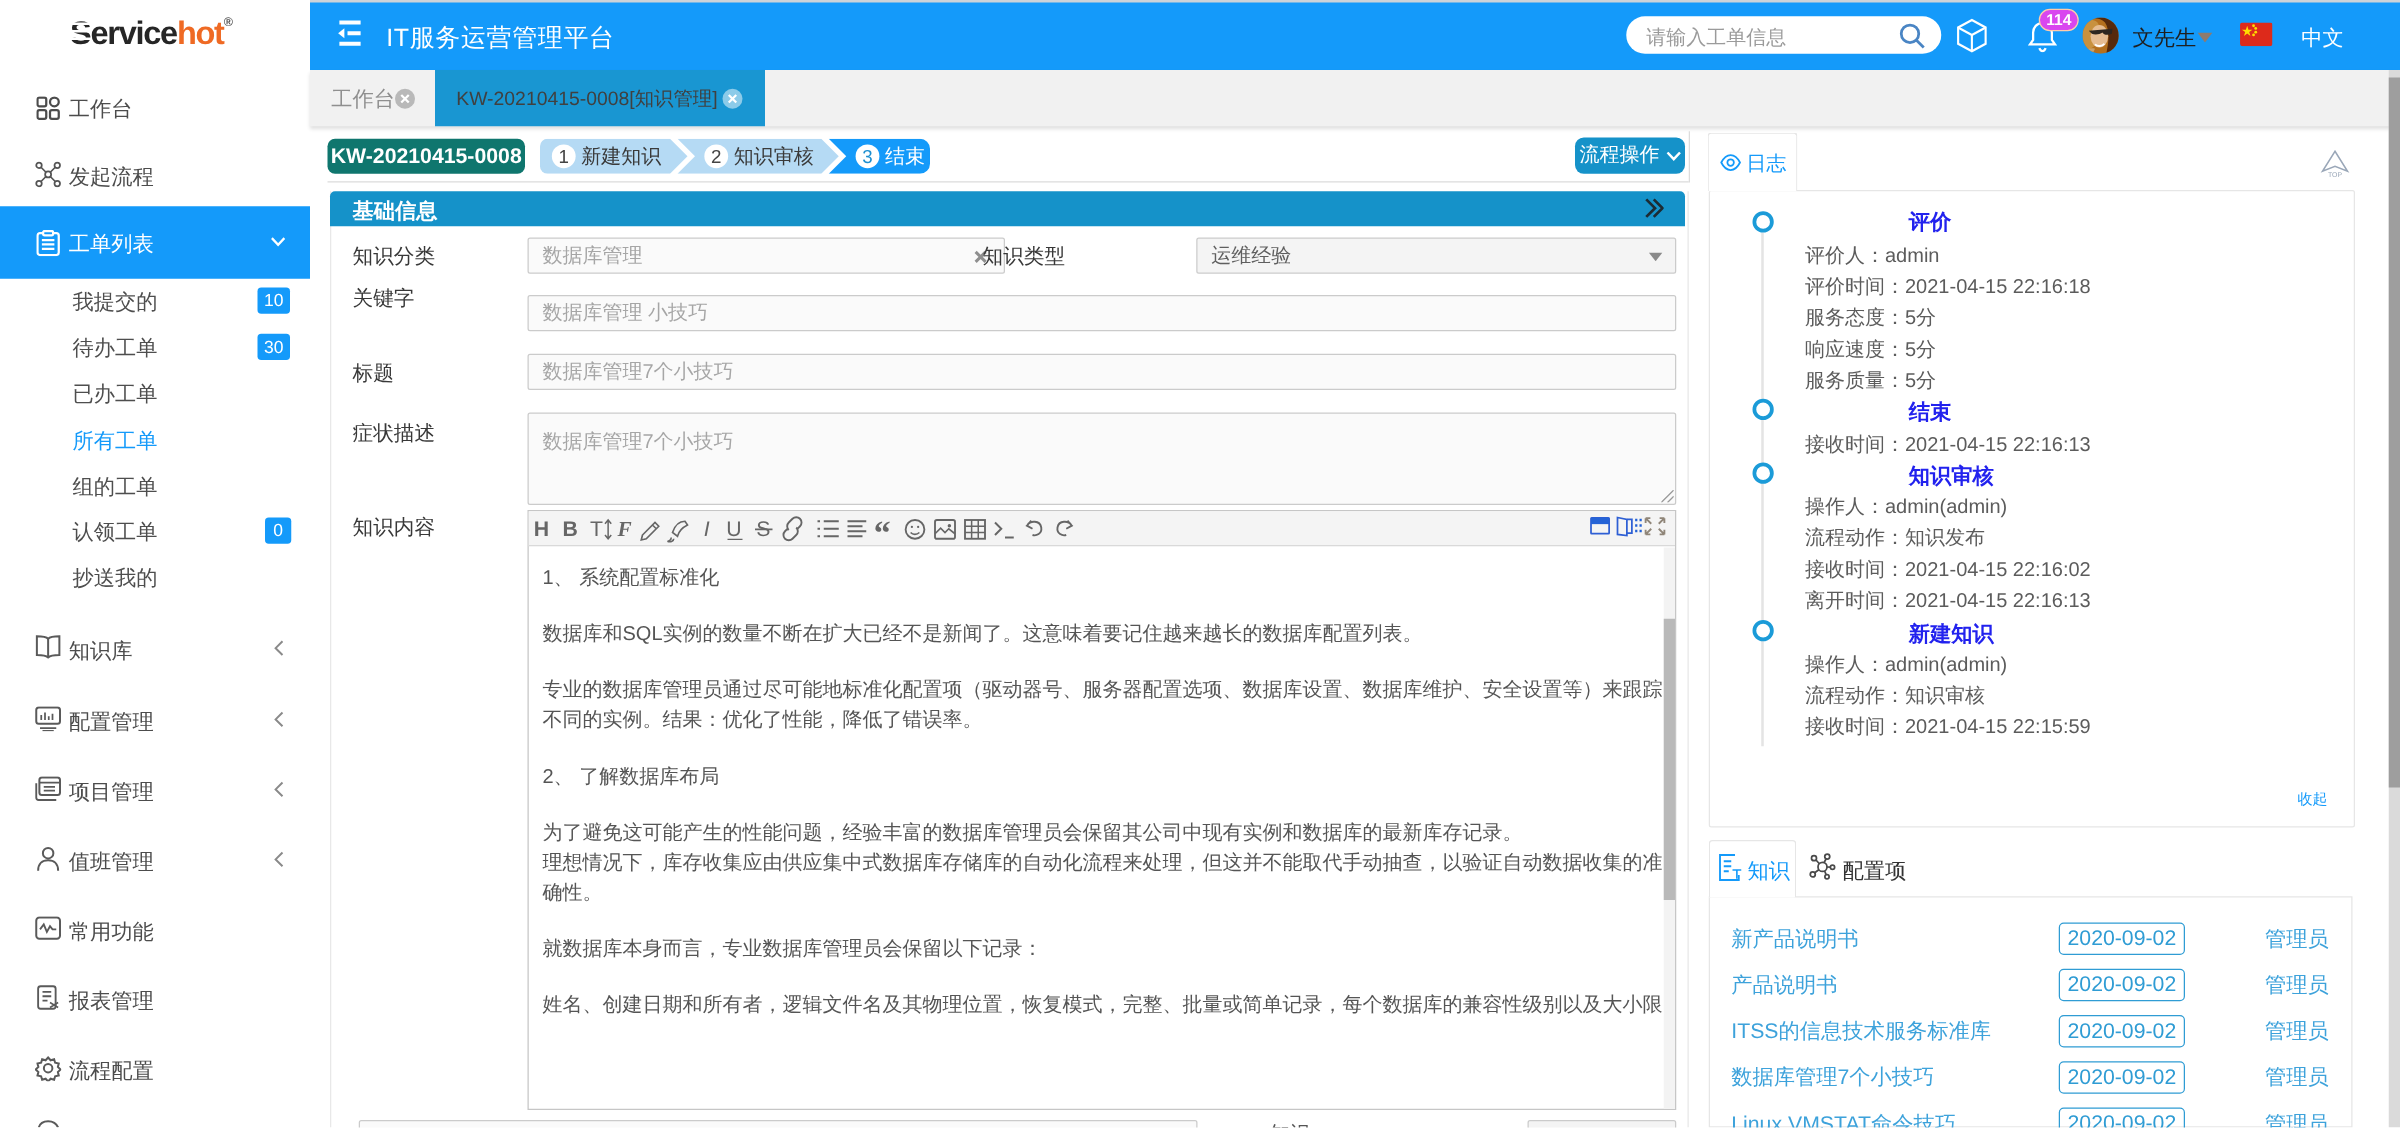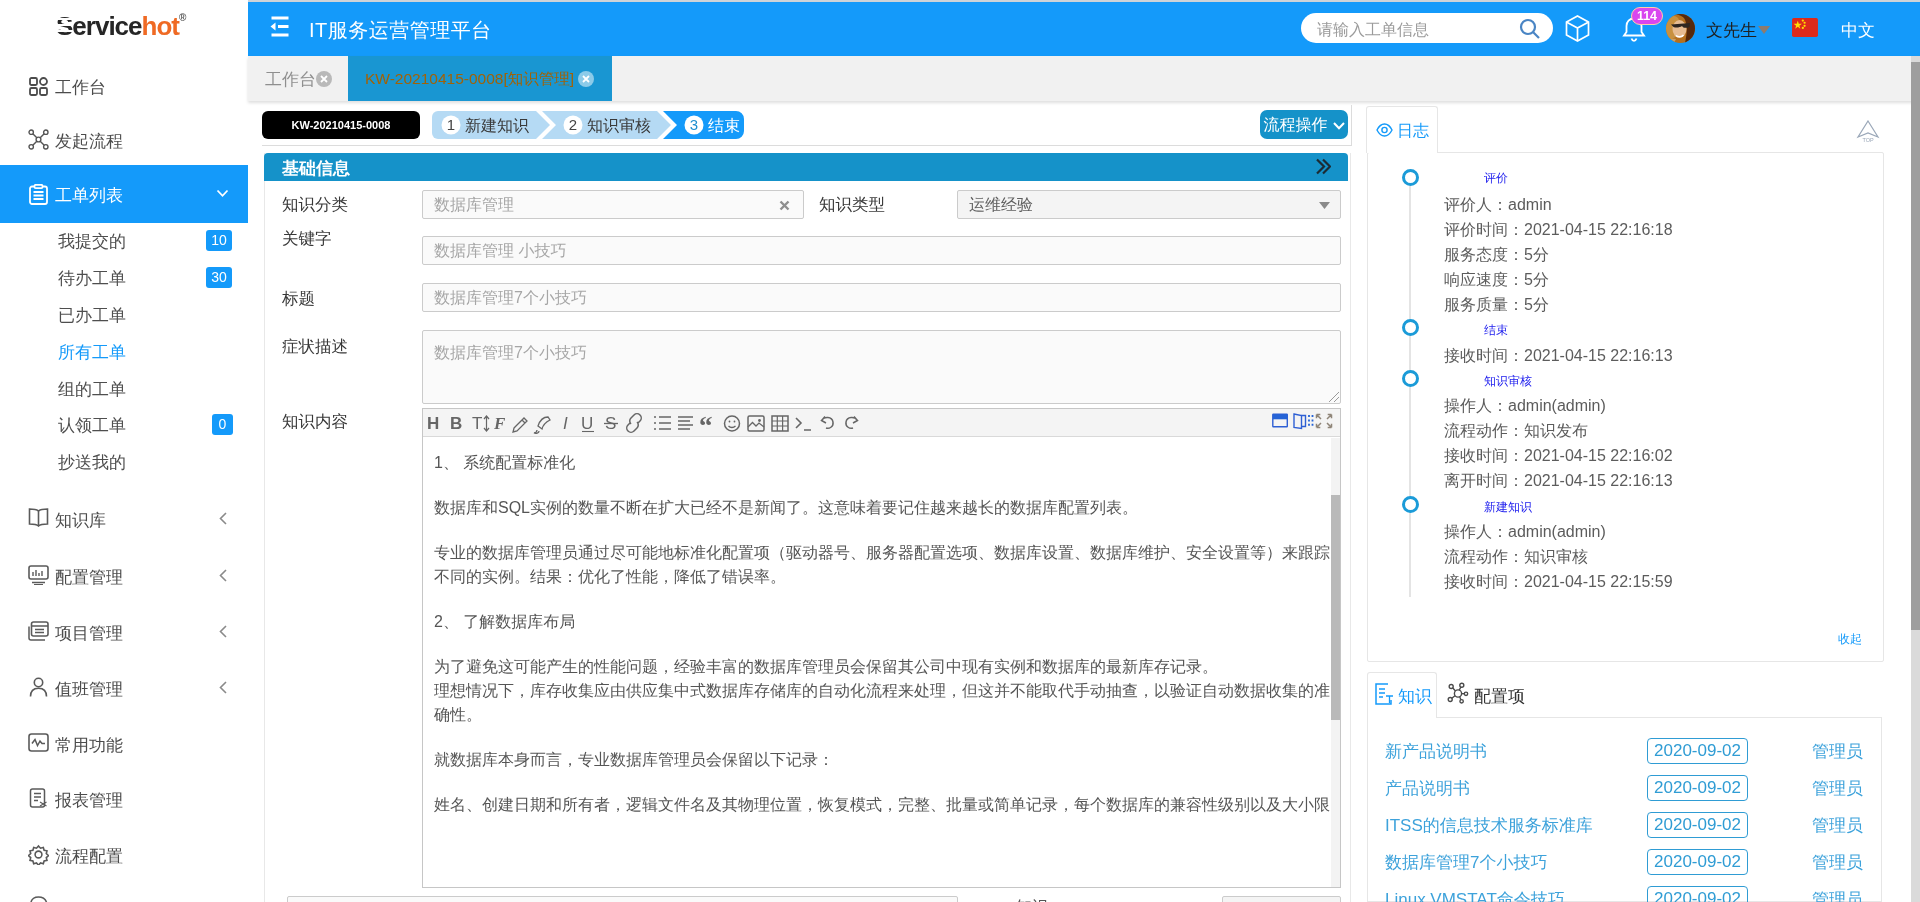--- a/index.html
+++ b/index.html
@@ -17,21 +17,21 @@
 #topbar { position:absolute; left:248px; top:0; width:1672px; height:56px; background:#149afa; }
 
 #tabrow { position:absolute; left:248px; top:56px; width:1672px; height:45px; background:#f1f1f1;
   box-shadow:0 2px 3px rgba(0,0,0,.13); }
 
 .inp { position:absolute; border:1px solid #cbcbcb; background:#fafafa; border-radius:2px;
   font-size:16px; color:#a6a6a6; }
 .inp span { position:absolute; left:11px; top:50%; transform:translateY(-50%); white-space:nowrap; }
 .lbl { position:absolute; font-size:16.5px; color:#383838; white-space:nowrap; }
 .logline { position:absolute; left:1444px; font-size:16px; color:#5c5c5c; white-space:nowrap; transform:translateY(-50%); }
-.logtitle { position:absolute; left:1484px; font-size:12px; font-weight:normal; color:#2222ee; white-space:nowrap; transform:translateY(-50%); }
+.logtitle { position:absolute; left:1527px; font-size:17px; font-weight:bold; color:#2222ee; white-space:nowrap; transform:translateY(-50%); }
 .tcirc { position:absolute; left:1402px; width:17px; height:17px; border:3px solid #1b9bd8; border-radius:50%; background:#fff; }
 .krow-t { position:absolute; left:1385px; font-size:17px; color:#3da2db; white-space:nowrap; transform:translateY(-50%); }
 .krow-b { position:absolute; left:1647px; width:101px; height:26px; border:1px solid #2f9cd4; border-radius:4px;
   color:#2f9cd4; font-size:17px; text-align:center; line-height:24px; transform:translateY(-50%); }
 .krow-a { position:absolute; left:1812px; font-size:17px; color:#3da2db; transform:translateY(-50%); }
 </style>
 </head>
 <body>
 <div id="stage">
 
@@ -199,29 +199,29 @@
 </div>
 
 <div id="tabrow">
   <div class="abs" style="left:17px;top:12px;font-size:17px;color:#8f8f8f;">工作台</div>
   <div class="abs" style="left:68px;top:15px;width:16px;height:16px;background:#b9b9b9;border-radius:50%;">
         <svg style="position:absolute;left:4px;top:4px;" width="8" height="8" viewBox="0 0 8 8" stroke="#fff" stroke-width="1.8">
           <path d="M1 1 L7 7 M7 1 L1 7"></path>
         </svg>
       </div>
   <div class="abs" style="left:100px;top:0;width:264px;height:45px;background:#1996d2;"></div>
-  <div class="abs" style="left:117px;top:13px;font-size:15.5px;color:#a16207;">KW-20210415-0008[知识管理]</div>
+  <div class="abs" style="left:117px;top:13px;font-size:15.5px;color:#404040;">KW-20210415-0008[知识管理]</div>
   <div class="abs" style="left:330px;top:15px;width:16px;height:16px;background:rgba(255,255,255,0.5);border-radius:50%;">
         <svg style="position:absolute;left:4px;top:4px;" width="8" height="8" viewBox="0 0 8 8" stroke="#fff" stroke-width="1.8">
           <path d="M1 1 L7 7 M7 1 L1 7"></path>
         </svg>
       </div>
 </div>
 
-<div class="abs" style="left:262px;top:111px;width:158px;height:28px;background:#000000;border-radius:6px;color:#fff;font-weight:bold;font-size:11px;text-align:center;line-height:28px;">KW-20210415-0008</div>
+<div class="abs" style="left:262px;top:111px;width:158px;height:28px;background:#0f766e;border-radius:6px;color:#fff;font-weight:bold;font-size:17px;text-align:center;line-height:28px;">KW-20210415-0008</div>
 <svg class="abs" style="left:432px;top:111px;" width="312" height="28" viewBox="0 0 312 28">
   <path d="M6 0 L104 0 L118 14 L104 28 L6 28 A6 6 0 0 1 0 22 L0 6 A6 6 0 0 1 6 0 Z" fill="#b5daf4"></path>
   <path d="M110 0 L225 0 L239 14 L225 28 L110 28 L124 14 Z" fill="#b5daf4"></path>
   <path d="M231 0 L304 0 A8 8 0 0 1 312 8 L312 20 A8 8 0 0 1 304 28 L231 28 L245 14 Z" fill="#149afa"></path>
   <circle cx="19" cy="14" r="9.5" fill="#fff"></circle>
   <circle cx="141" cy="14" r="9.5" fill="#fff"></circle>
   <circle cx="262" cy="14" r="9.5" fill="#fff"></circle>
   <text x="19" y="19" text-anchor="middle" font-size="15" fill="#444" font-family="Liberation Sans,sans-serif">1</text>
   <text x="141" y="19" text-anchor="middle" font-size="15" fill="#444" font-family="Liberation Sans,sans-serif">2</text>
   <text x="262" y="19" text-anchor="middle" font-size="15" fill="#1d8fd0" font-family="Liberation Sans,sans-serif">3</text>
@@ -243,21 +243,21 @@
   </svg>
 </div>
 
 <div class="lbl" style="left:282px;top:194px;">知识分类</div>
 <div class="inp" style="left:422px;top:190px;width:382px;height:29px;">
       <span>数据库管理</span>
   <svg style="position:absolute;right:13px;top:9px;" width="11" height="11" viewBox="0 0 11 11" stroke="#8f8f8f" stroke-width="2.4">
         <path d="M1.5 1.5 L9.5 9.5 M9.5 1.5 L1.5 9.5"></path>
       </svg>
     </div>
-<div class="lbl" style="left:819px;top:194px;text-align:right;">知识类型</div>
+<div class="lbl" style="left:786px;top:194px;text-align:right;">知识类型</div>
 <div class="inp" style="left:957px;top:190px;width:384px;height:29px;background:#f4f4f4;">
       <span style="color:#5f5f5f;">运维经验</span>
   <svg style="position:absolute;right:10px;top:11px;" width="11" height="7" viewBox="0 0 11 7">
         <path d="M0 0 L5.5 7 L11 0 Z" fill="#8a8a8a"></path>
       </svg>
     </div>
 
 <div class="lbl" style="left:282px;top:228px;">关键字</div>
 <div class="inp" style="left:422px;top:236px;width:919px;height:29px;">
       <span>数据库管理 小技巧</span>

